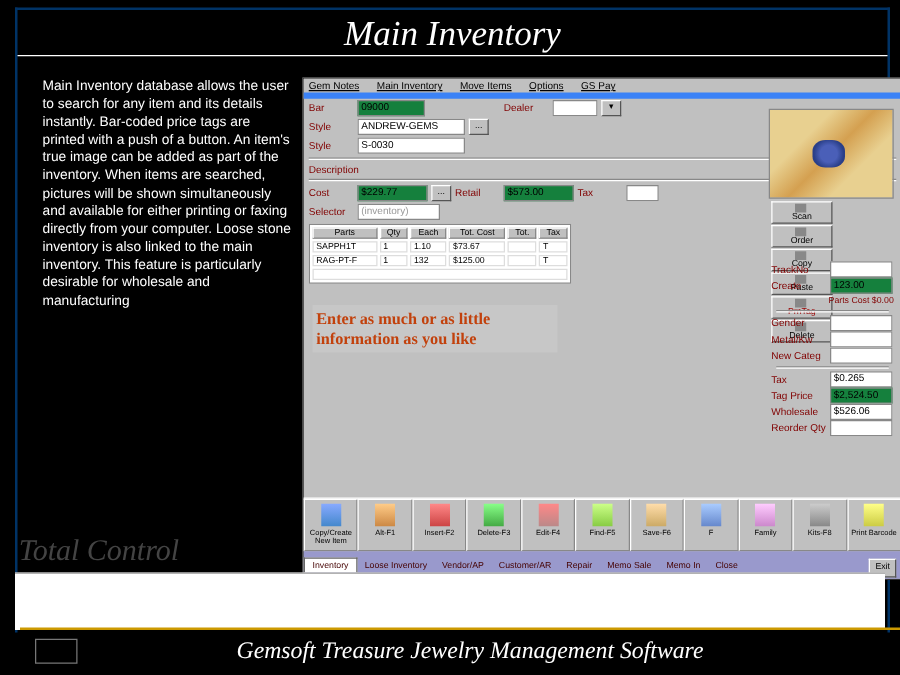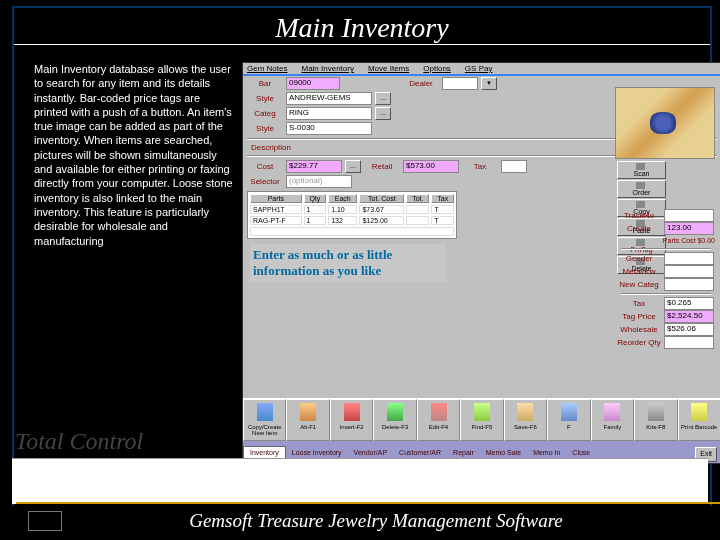--- a/index.html
+++ b/index.html
@@ -5,36 +5,36 @@
 body{margin:0;width:720px;height:540px;background:#000;font-family:Tahoma,Arial,sans-serif;overflow:hidden}
 .frame{position:absolute;left:12px;top:6px;width:696px;height:498px;border:2px solid #003366;border-bottom:none;background:#000}
 .title{font:italic 28px 'Times New Roman',serif;color:#fff;text-align:center;padding:4px 0 0;border-bottom:1px solid #fff}
 .desc{position:absolute;left:20px;top:54px;width:200px;color:#fff;font-size:11px;line-height:1.3}
 .subtitle{position:absolute;left:15px;top:428px;font:italic 24px 'Times New Roman',serif;color:#444}
 .footer{position:absolute;left:16px;bottom:0;width:720px;height:30px;color:#fff;font:italic 19px 'Times New Roman',serif;text-align:center;padding-top:2px}
 .footer::before{content:"";position:absolute;left:0;top:-6px;width:720px;height:2px;background:#c90}
 .footer::after{content:"";position:absolute;left:12px;top:3px;width:32px;height:18px;border:1px solid #777}
 .app{position:absolute;left:228px;top:54px;width:478px;height:400px;background:#c0c0c0;border:1px solid #333;font-size:8px}
 .titlebar{background:linear-gradient(90deg,#000080,#1084d0);color:#fff;padding:1px 4px;font-size:8px;display:flex;gap:10px}
-.menubar{background:#c0c0c0;border-bottom:2px solid #3b82f6;padding:1px 4px;display:flex;gap:14px;font-size:8px}
+.menubar{background:#c0c0c0;border-bottom:5px solid #3b82f6;padding:1px 4px;display:flex;gap:14px;font-size:8px}
 .menubar span{text-decoration:underline}
 .row{display:flex;align-items:center;gap:3px;padding:1px 4px}
-.lbl{color:#800000;font-size:8px;min-width:36px;text-align:center}
+.lbl{color:#800000;font-size:8px;min-width:36px;text-align:left}
 .fld{background:#fff;border:1px solid #888;height:11px;font-size:8px;padding:0 2px;overflow:hidden}
-.fld.y{background:#f0abfc}
+.fld.y{background:#15803d}
 .dots{background:#c0c0c0;border:1px solid;border-color:#fff #555 #555 #fff;width:14px;height:11px;font-size:7px;text-align:center;line-height:9px}
 .btn{background:#c0c0c0;border:1px solid;border-color:#fff #555 #555 #fff;padding:0 4px;height:13px;font-size:7px;line-height:11px}
 .photo{position:absolute;right:6px;top:24px;width:98px;height:70px;background:linear-gradient(135deg,#e8d090 30%,#d4a050 50%,#e8d090 70%);border:1px solid #888}
 .photo::before{content:"";position:absolute;left:34px;top:24px;width:26px;height:22px;background:radial-gradient(circle,#4a5fb8 40%,#2a3f88 70%);border-radius:40%}
 .actbtns{position:absolute;right:6px;top:98px;width:98px;display:flex;flex-wrap:wrap;gap:1px}
 .ab{width:47px;background:#c0c0c0;border:1px solid;border-color:#fff #555 #555 #fff;text-align:center;font-size:7px;padding:8px 0 1px;position:relative}
 .ab::before{content:"";position:absolute;left:18px;top:1px;width:9px;height:7px;background:#888}
 .ab:nth-child(5){color:#900}
 .sep{border-top:1px solid #888;border-bottom:1px solid #fff;margin:2px 4px}
-.callout{position:absolute;background:rgba(200,200,200,.85);padding:3px;font:bold 13px 'Times New Roman',serif;color:#0369a1}
+.callout{position:absolute;background:rgba(200,200,200,.85);padding:3px;font:bold 13px 'Times New Roman',serif;color:#c2410c}
 .c1{left:250px;top:244px;width:190px}
 .tbl{margin:2px 4px;background:#fff;border:1px solid #888;width:210px;font-size:7px}
 .tbl th{background:#c0c0c0;border:1px solid;border-color:#fff #888 #888 #fff;padding:0 2px;font-weight:400}
 .tbl td{border:1px solid #ddd;padding:0 2px}
 .rbox{position:absolute;right:6px;top:146px;width:98px;font-size:7px}
 .rbox .row{padding:0}
 .rbox .lbl{min-width:44px}
 .tbar{position:absolute;left:0;bottom:22px;width:100%;height:42px;background:#c0c0c0;border-top:1px solid #fff;display:flex}
 .tb{flex:1;border:1px solid;border-color:#fff #888 #888 #fff;text-align:center;font-size:6px;padding:24px 0 1px;position:relative}
 .tb::before{content:"";position:absolute;left:50%;top:3px;margin-left:-8px;width:16px;height:18px;background:linear-gradient(#bbb,#888)}
@@ -77,45 +77,40 @@
    <span class="lbl" style="margin-left:60px">Dealer</span>
         <span class="fld" style="width:30px"></span>
         <span class="dots">▾</span>
       </div>
   <div class="row">
         <span class="lbl">Style</span>
         <span class="fld" style="width:80px">ANDREW-GEMS</span>
         <span class="dots">...</span>
       </div>
   <div class="row">
-        <span class="lbl">Categ</span>
-        <span class="fld" style="width:80px">RING</span>
-        <span class="dots">...</span>
-      </div>
-  <div class="row">
         <span class="lbl">Style</span>
         <span class="fld" style="width:80px">S-0030</span>
       </div>
   <div class="sep"></div>
   <div class="row">
         <span class="lbl" style="min-width:48px">Description</span>
       </div>
   <div class="sep"></div>
   <div class="row">
         <span class="lbl">Cost</span>
         <span class="fld y" style="width:50px">$229.77</span>
         <span class="dots">...</span>
    <span class="lbl">Retail</span>
         <span class="fld y" style="width:50px">$573.00</span>
    <span class="lbl">Tax</span>
         <span class="fld" style="width:20px"></span>
       </div>
   <div class="row">
         <span class="lbl">Selector</span>
-        <span class="fld" style="width:60px;color:#999">(optional)</span>
+        <span class="fld" style="width:60px;color:#999">(inventory)</span>
       </div>
 
   <table class="tbl">
    <tbody>
           <tr>
             <th>Parts</th>
             <th>Qty</th>
             <th>Each</th>
             <th>Tot. Cost</th>
             <th>Tot.</th>

